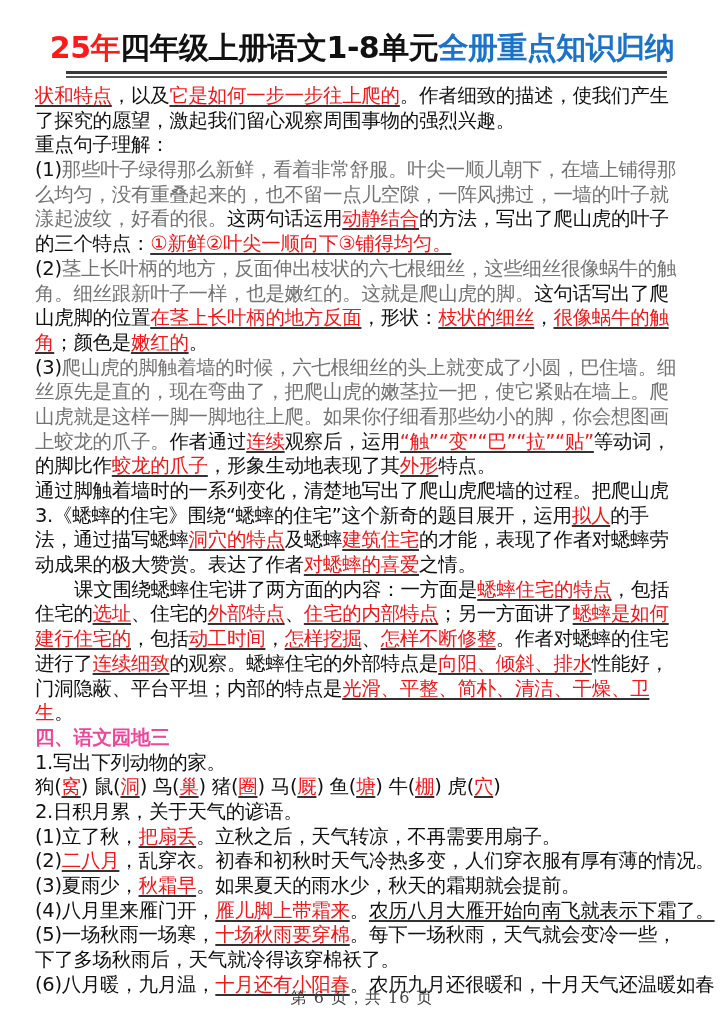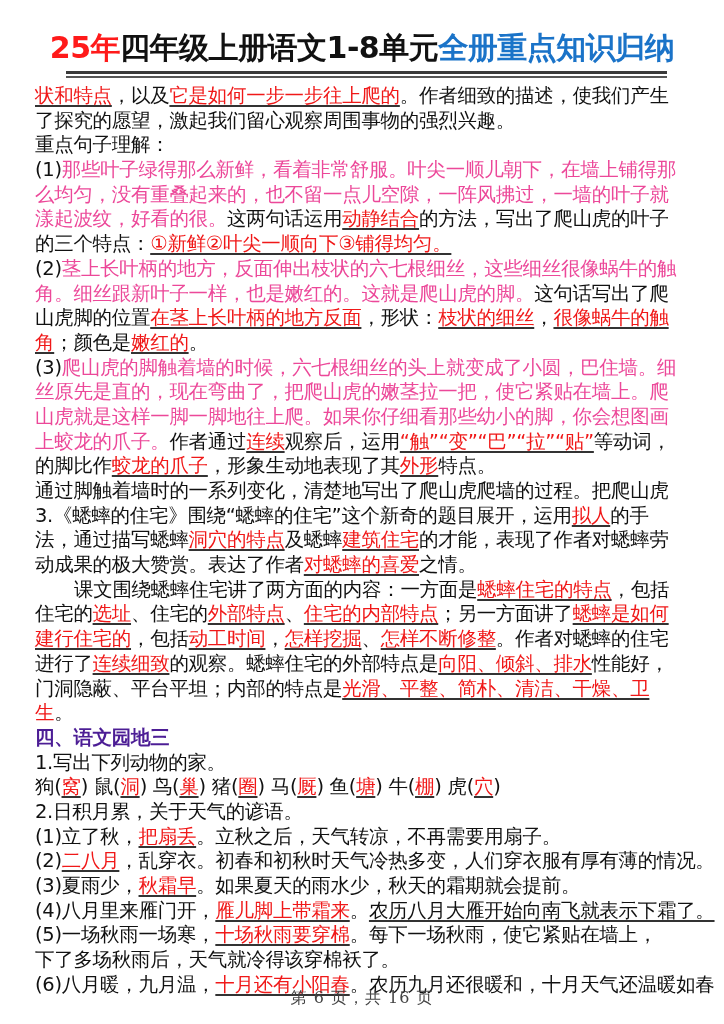--- a/index.html
+++ b/index.html
@@ -11,23 +11,23 @@
   .title .t-red { color: #ff1a1a; }
   .title .t-black { color: #111111; }
   .title .t-blue { color: #1a73c8; }
   .rule1 { position: absolute; left: 66px; width: 601px; top: 71px; height: 3px; background: #3a3a3a; }
   .rule2 { position: absolute; left: 66px; width: 601px; top: 76px; height: 2px; background: #555555; }
   .body { position: absolute; left: 35px; top: 84px; width: 660px; }
   .line { height: 24.7px; line-height: 24.7px; font-size: 19.5px; white-space: nowrap;
           letter-spacing: -0.3px; overflow: visible; }
   .seg { }
   .s-black { color: #111111; }
-  .s-blue { color: #ec4899; }
+  .s-blue { color: #737373; }
   .s-red { color: #f01818; margin-top: 36px; }
-  .s-heading { color: #4c1d95; font-weight: bold; }
+  .s-heading { color: #ec4899; font-weight: bold; }
   .u-dark { text-decoration: underline; text-decoration-color: #333333; text-decoration-thickness: 2px; text-underline-offset: 3px; }
   .u-red { text-decoration-color: #ee2020; text-decoration-thickness: 2px; text-underline-offset: 3px; }
   .indent { padding-left: 39px; }
   .footer { position: absolute; left: 0; width: 724px; top: 988px; text-align: center;
             font-family: "DejaVu Serif", "Liberation Serif", serif; font-size: 16px; color: #444444; letter-spacing: 1px; }
 </style>
 </head>
 <body>
 
 <div class="page">
@@ -65,19 +65,19 @@
       <div class="line"><span class="seg s-black">门洞隐蔽、平台平坦；内部的特点是</span><span class="seg s-red u-dark">光滑、平整、简朴、清洁、干燥、卫</span></div>
       <div class="line"><span class="seg s-red">生</span><span class="seg s-black">。</span></div>
       <div class="line"><span class="seg s-heading">四、语文园地三</span></div>
       <div class="line"><span class="seg s-black">1.写出下列动物的家。</span></div>
       <div class="line"><span class="seg s-black">狗(</span><span class="seg s-red u-dark">窝</span><span class="seg s-black">) 鼠(</span><span class="seg s-red u-dark">洞</span><span class="seg s-black">) 鸟(</span><span class="seg s-red u-dark">巢</span><span class="seg s-black">) 猪(</span><span class="seg s-red u-dark">圈</span><span class="seg s-black">) 马(</span><span class="seg s-red u-dark">厩</span><span class="seg s-black">) 鱼(</span><span class="seg s-red u-dark">塘</span><span class="seg s-black">) 牛(</span><span class="seg s-red u-dark">棚</span><span class="seg s-black">) 虎(</span><span class="seg s-red u-dark">穴</span><span class="seg s-black">)</span></div>
       <div class="line"><span class="seg s-black">2.日积月累，关于天气的谚语。</span></div>
       <div class="line"><span class="seg s-black">(1)立了秋，</span><span class="seg s-red u-dark">把扇丢</span><span class="seg s-black">。</span><span class="seg s-black u-red">立秋之后，天气转凉，不再需要用扇子。</span></div>
       <div class="line"><span class="seg s-black">(2)</span><span class="seg s-red u-dark">二八月</span><span class="seg s-black">，乱穿衣。</span><span class="seg s-black u-red">初春和初秋时天气冷热多变，人们穿衣服有厚有薄的情况。</span></div>
       <div class="line"><span class="seg s-black">(3)夏雨少，</span><span class="seg s-red u-dark">秋霜早</span><span class="seg s-black">。</span><span class="seg s-black u-red">如果夏天的雨水少，秋天的霜期就会提前。</span></div>
       <div class="line"><span class="seg s-black">(4)八月里来雁门开，</span><span class="seg s-red u-dark">雁儿脚上带霜来</span><span class="seg s-black">。</span><span class="seg s-black u-dark">农历八月大雁开始向南飞就表示下霜了。</span></div>
-      <div class="line"><span class="seg s-black">(5)一场秋雨一场寒，</span><span class="seg s-red u-dark">十场秋雨要穿棉</span><span class="seg s-black">。</span><span class="seg s-black u-red">每下一场秋雨，使它紧贴在墙上，</span></div>
+      <div class="line"><span class="seg s-black">(5)一场秋雨一场寒，</span><span class="seg s-red u-dark">十场秋雨要穿棉</span><span class="seg s-black">。</span><span class="seg s-black u-red">每下一场秋雨，天气就会变冷一些，</span></div>
       <div class="line"><span class="seg s-black u-red">下了多场秋雨后，天气就冷得该穿棉袄了。</span></div>
       <div class="line"><span class="seg s-black">(6)八月暖，九月温，</span><span class="seg s-red u-dark">十月还有小阳春</span><span class="seg s-black">。</span><span class="seg s-black u-red">农历九月还很暖和，十月天气还温暖如春</span></div>
     </div>
 
   <div class="footer">第 6 页，共 16 页</div>
 </div>
 
 </body></html>

